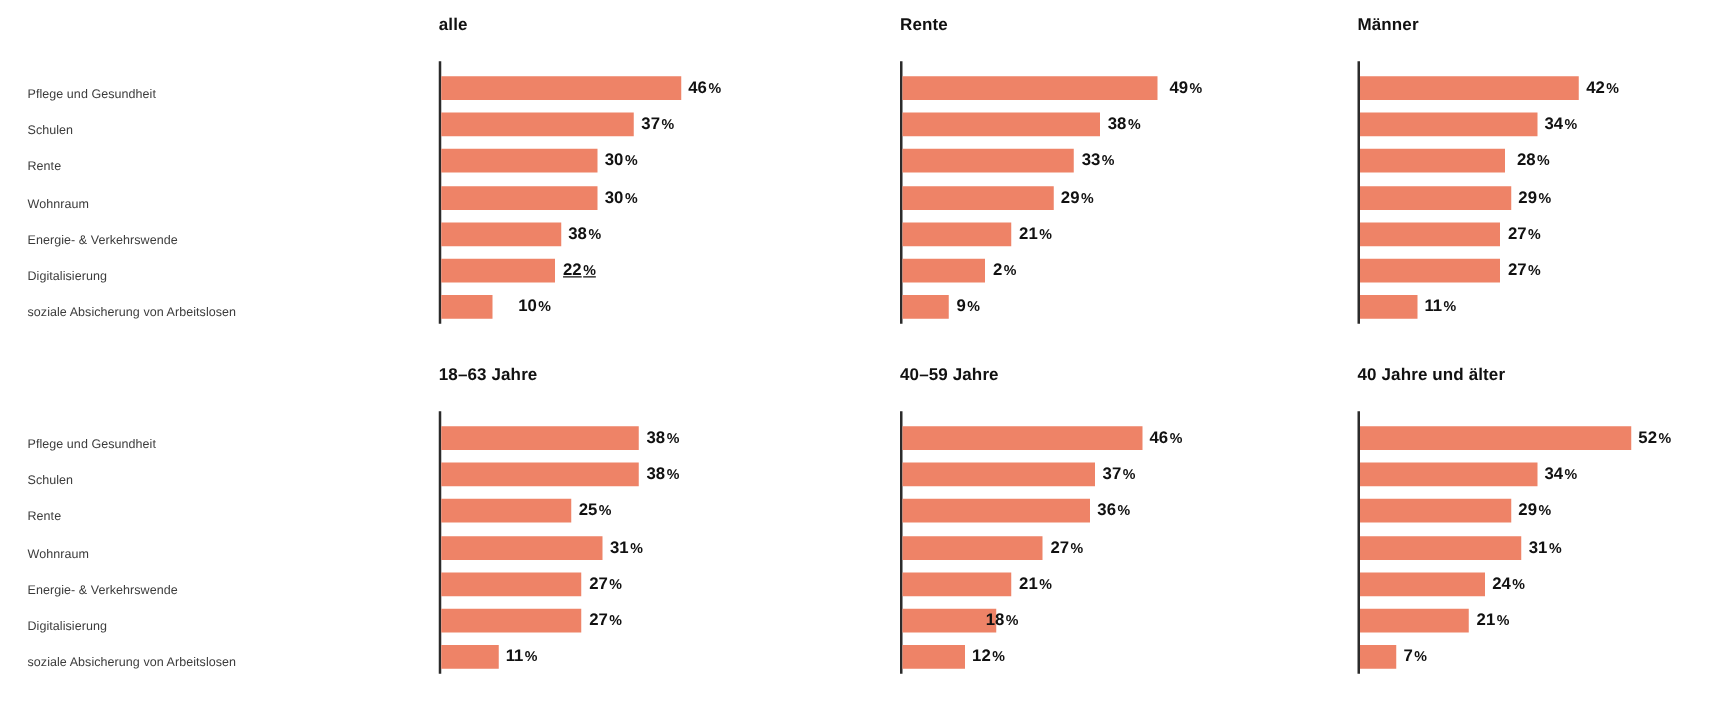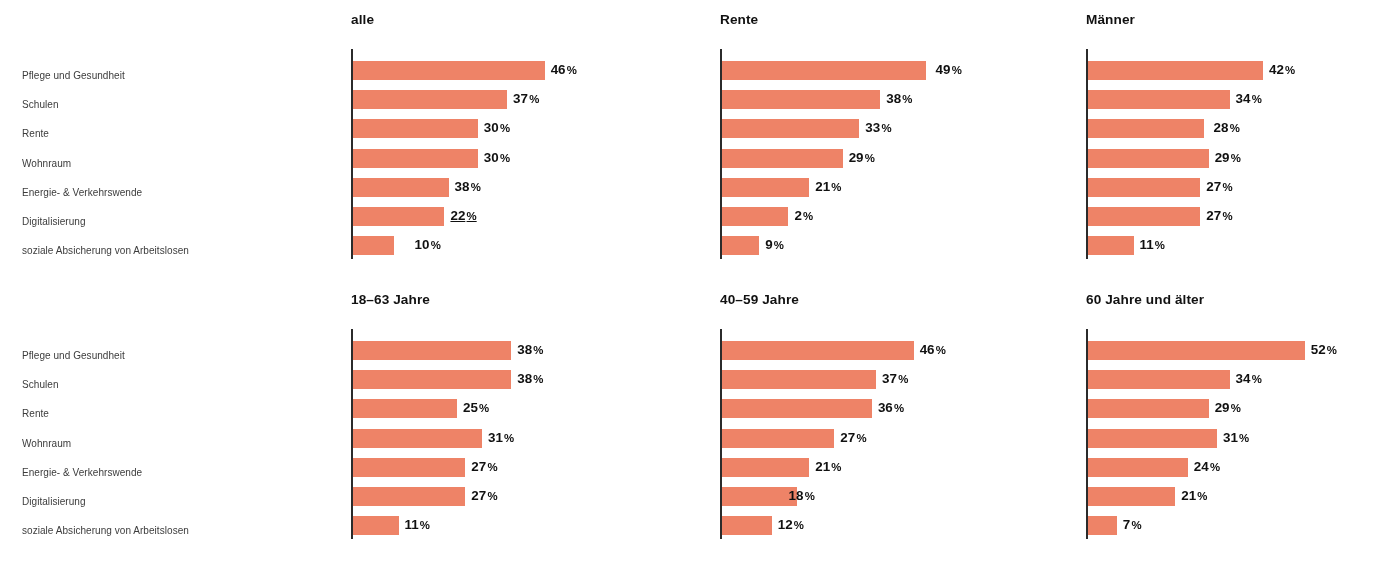--- a/index.html
+++ b/index.html
@@ -313,21 +313,21 @@
               <div class="bar-value" style="left: 67px;"><span>18</span><span class="pct">%</span></div>
             </div>
             <div class="bar-row">
               <div class="bar" style="width: 50.1px; background: rgb(238, 131, 103);"></div>
               <div class="bar-value" style="left: 56.1px;"><span>12</span><span class="pct">%</span></div>
             </div>
           </div>
         </div>
       </div>
     <div class="panel panel-c3">
-        <div class="panel-title">60 Jahre und älter</div>
+        <div class="panel-title">40 Jahre und älter</div>
         <div class="plot">
           <div class="axis"></div>
           <div class="bars">
             <div class="bar-row">
               <div class="bar" style="width: 217.1px; background: rgb(238, 131, 103);"></div>
               <div class="bar-value" style="left: 223.1px;"><span>52</span><span class="pct">%</span></div>
             </div>
             <div class="bar-row">
               <div class="bar" style="width: 141.95px; background: rgb(238, 131, 103);"></div>
               <div class="bar-value" style="left: 147.95px;"><span>34</span><span class="pct">%</span></div>

